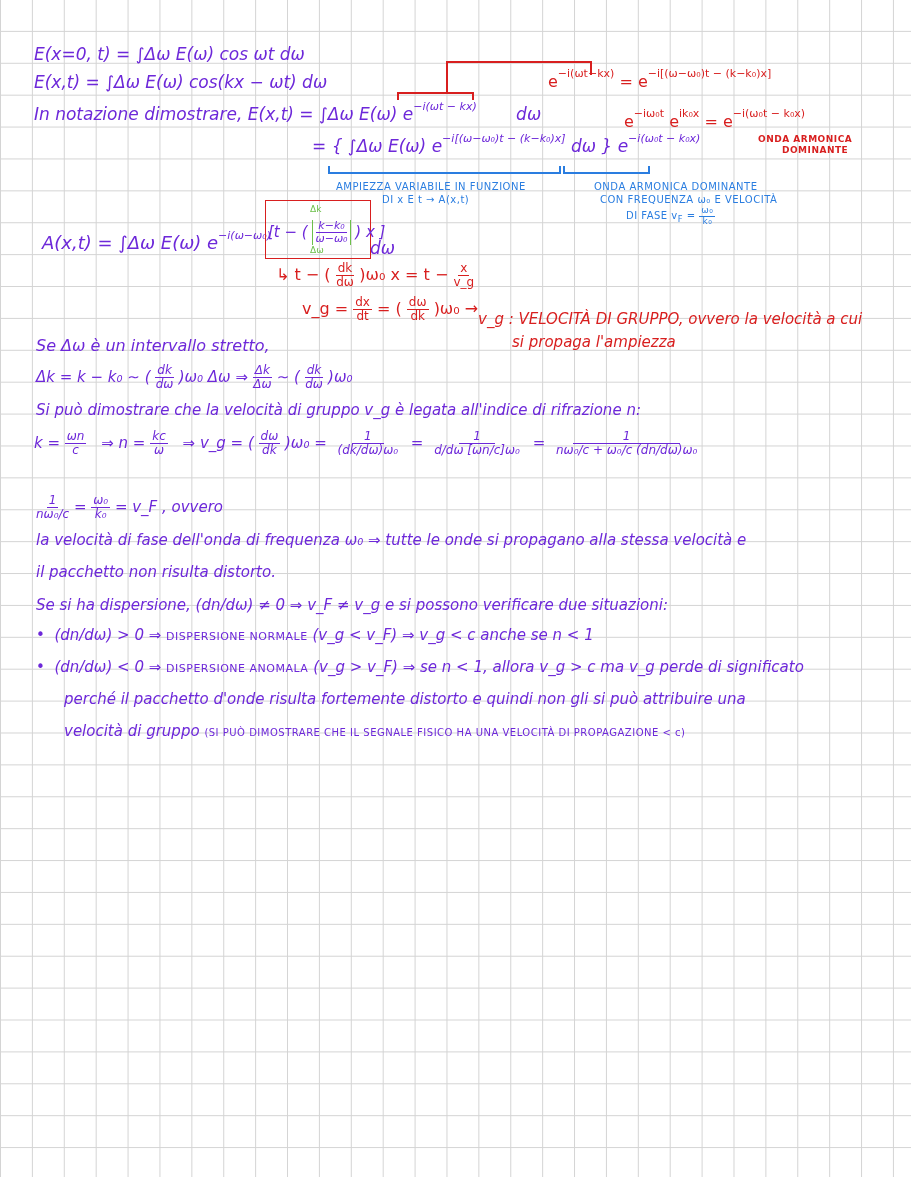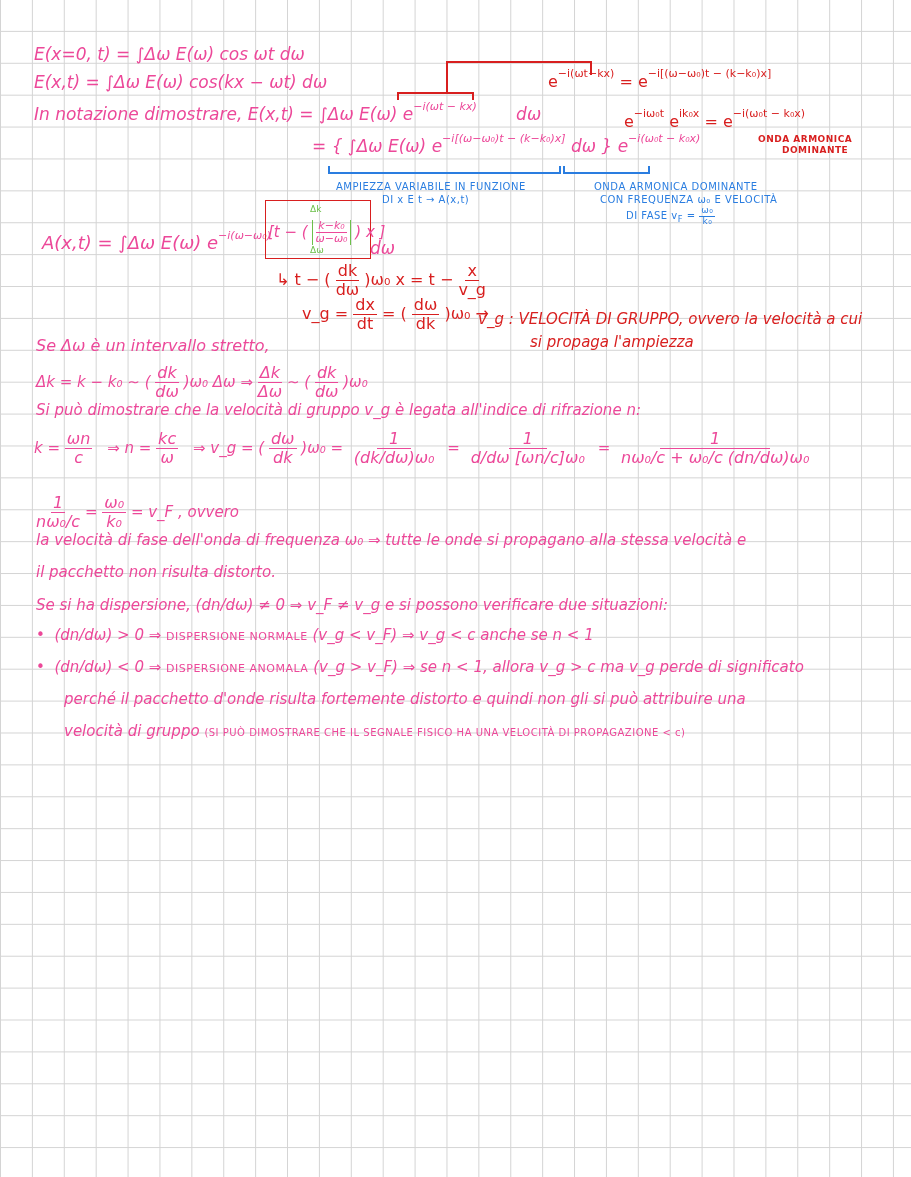--- a/index.html
+++ b/index.html
@@ -8,28 +8,28 @@
     background-color:#ffffff;
     background-image:
       linear-gradient(to right, #d4d4d4 1px, transparent 1px),
       linear-gradient(to bottom, #d4d4d4 1px, transparent 1px);
     background-size:31.9px 31.9px;
     background-position:0px -1px;
     font-family:"DejaVu Sans", sans-serif;
     color:#1a1a1a;
   }
   .t{position:absolute;white-space:nowrap;line-height:1;}
-  .k{color:#ec4899;font-size:17px;font-style:italic;}
+  .k{color:#6d28d9;font-size:17px;font-style:italic;}
   .r{color:#d81f1f;}
   .b{color:#2a7de0;}
   .g{color:#6cc04a;}
   .xs{font-size:9px;}
   .caps{font-size:10px;letter-spacing:0.5px;font-style:normal;}
   .sup{font-size:11px;position:relative;top:-10px;}
-  .frac{display:inline-flex;flex-direction:column;align-items:center;vertical-align:middle;font-size:16px;line-height:1.1;}
+  .frac{display:inline-flex;flex-direction:column;align-items:center;vertical-align:middle;font-size:12px;line-height:1.1;}
   .frac .n{border-bottom:1px solid currentColor;padding:0 2px;}
   .line-r{position:absolute;background:#d81f1f;}
   .line-b{position:absolute;background:#2a7de0;}
   .box-r{position:absolute;border:1.5px solid #d81f1f;}
 </style>
 </head>
 <body>
 
 <div class="t k" style="left:34px;top:46px;">E(x=0, t) = ∫Δω E(ω) cos ωt dω</div>
 <div class="t k" style="left:34px;top:74px;">E(x,t) = ∫Δω E(ω) cos(kx − ωt) dω</div>
@@ -125,21 +125,21 @@
     </span>
   <span>= (</span>
   <span class="frac">
       <span class="n">dω</span>
       <span>dk</span>
     </span>
   <span>)ω₀  →</span>
 </div>
 <div class="t r" style="left:478px;top:308px;font-size:15px;font-style:italic;line-height:1.55;">
   <div>v_g : VELOCITÀ DI GRUPPO, ovvero la velocità a cui</div>
-  <div style="padding-left:52px;">si propaga l'ampiezza</div>
+  <div style="padding-left:34px;">si propaga l'ampiezza</div>
 </div>
 
 <div class="t k" style="left:36px;top:338px;font-size:16px;">Se Δω è un intervallo stretto,</div>
 <div class="t k" style="left:36px;top:364px;font-size:15px;">
   <span>Δk = k − k₀ ∼ (</span>
   <span class="frac">
       <span class="n">dk</span>
       <span>dω</span>
     </span>
   <span>)ω₀ Δω  ⇒</span>

